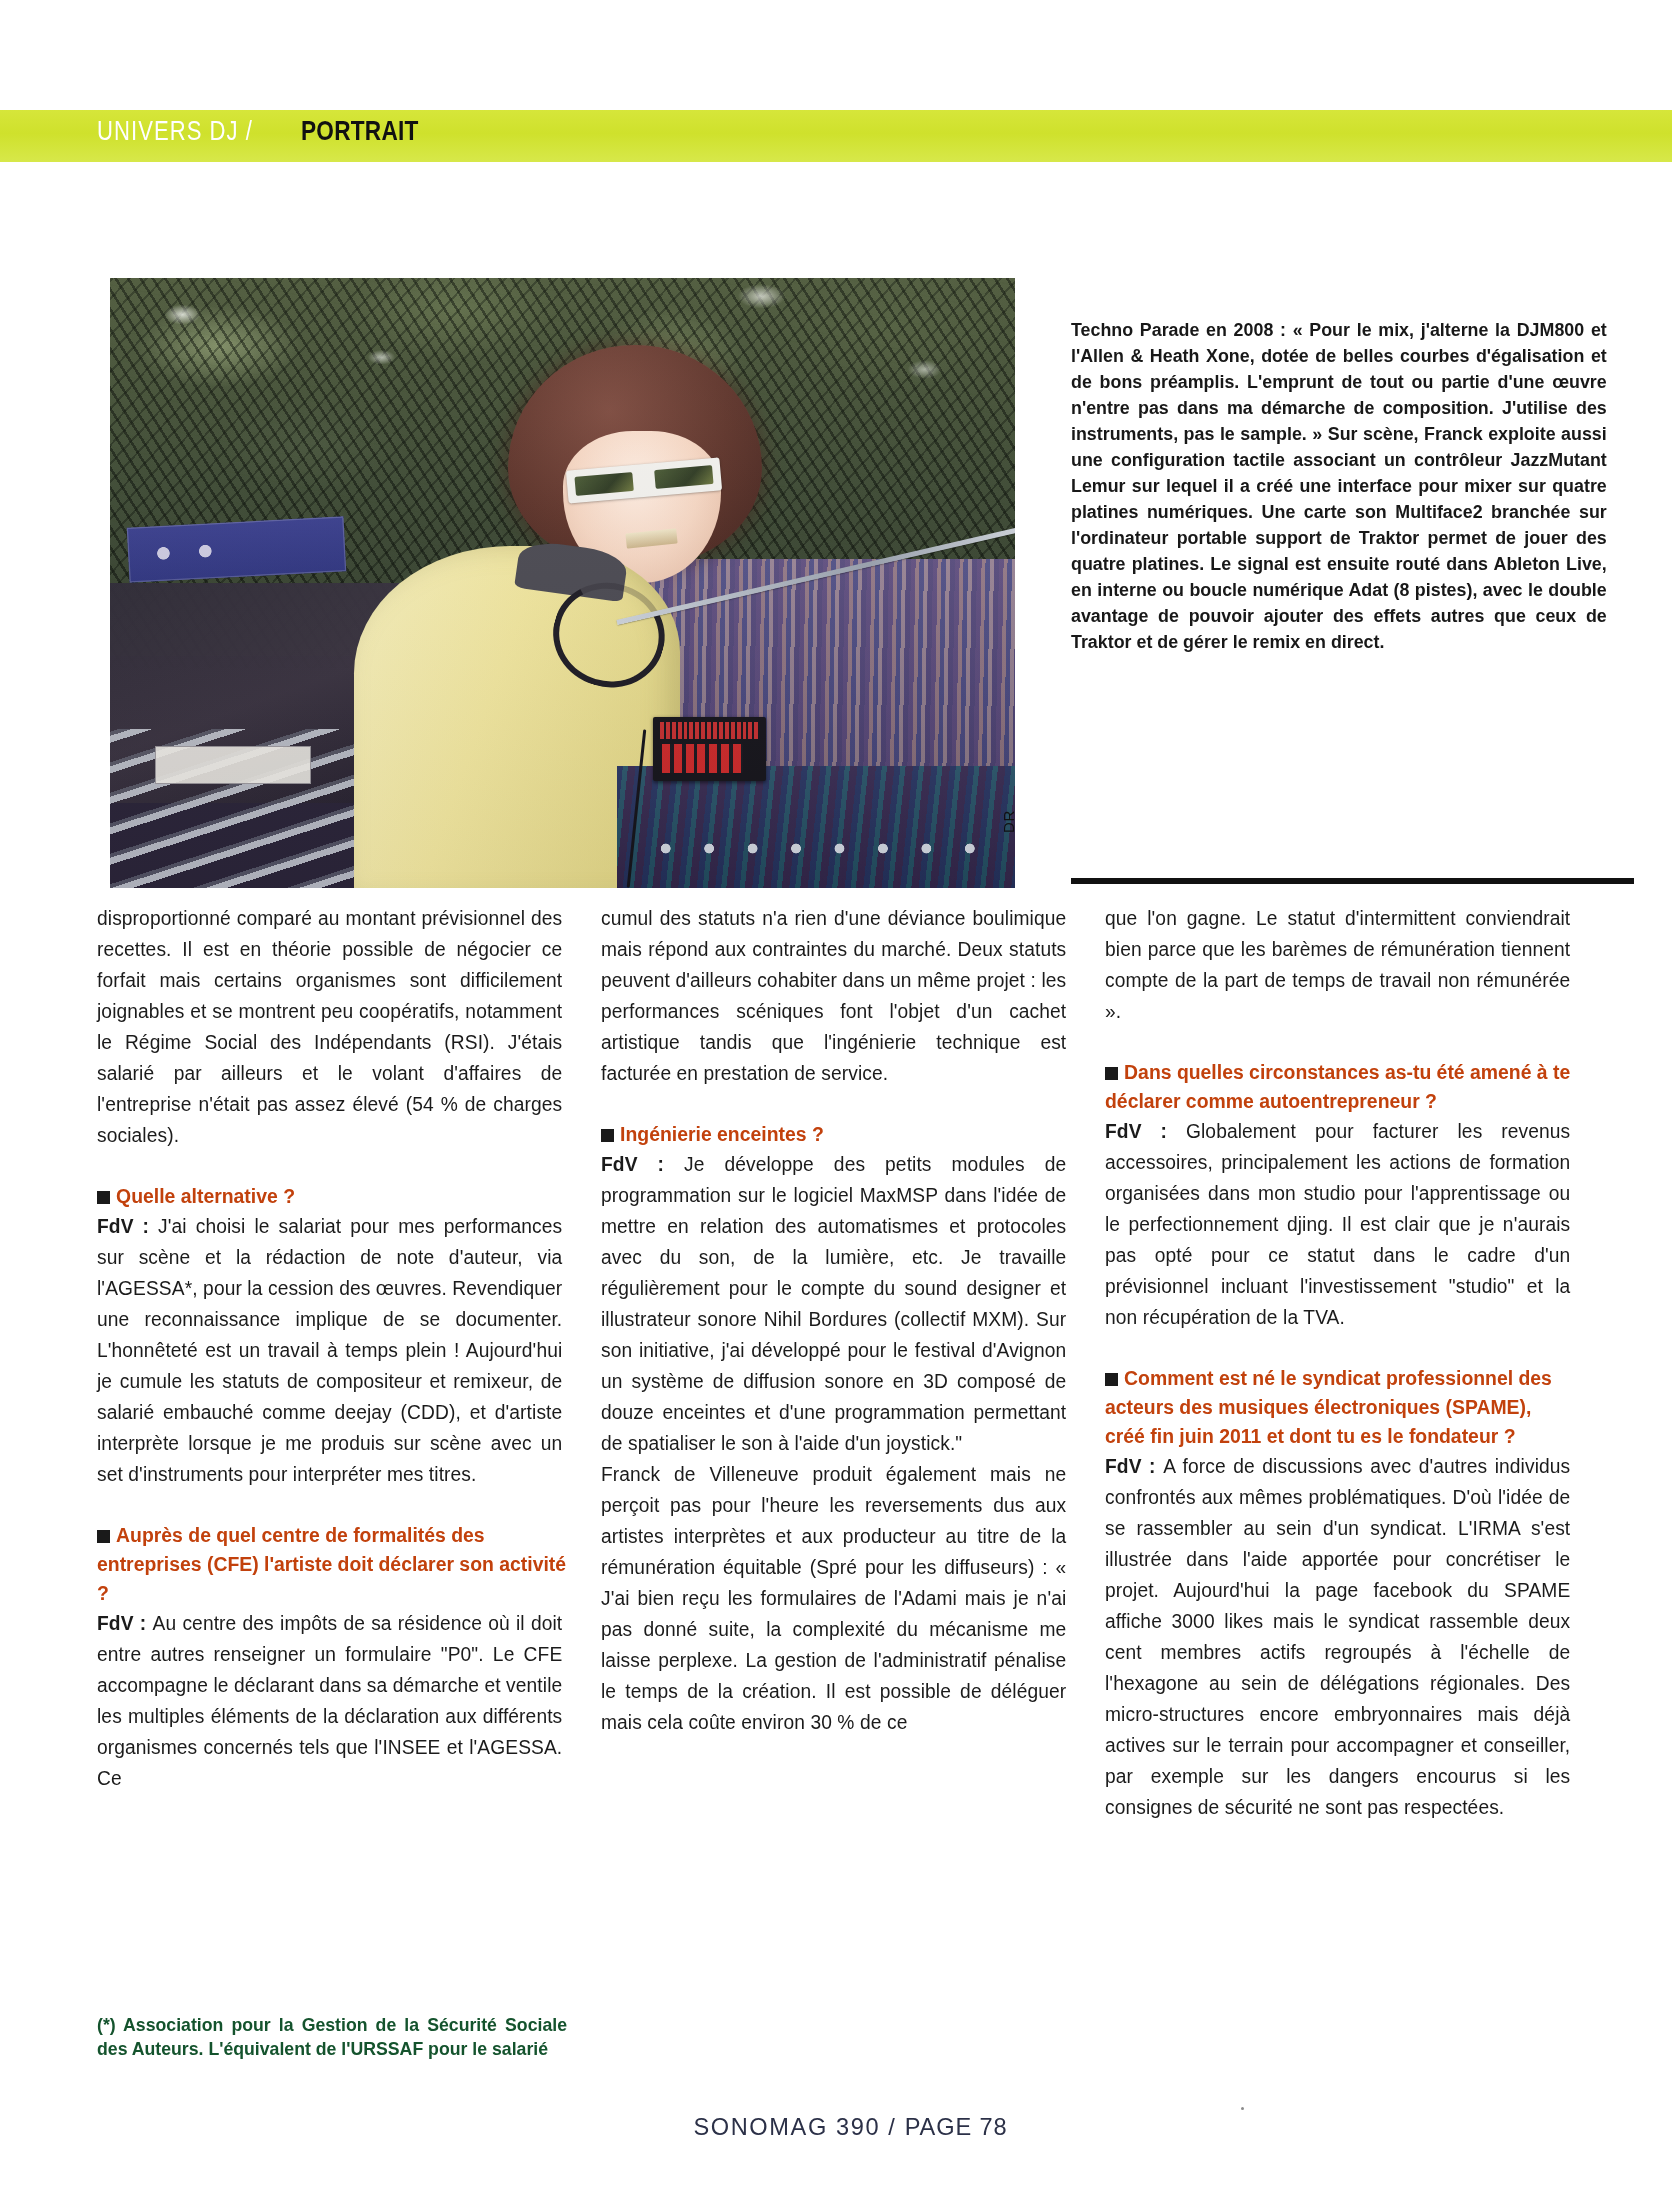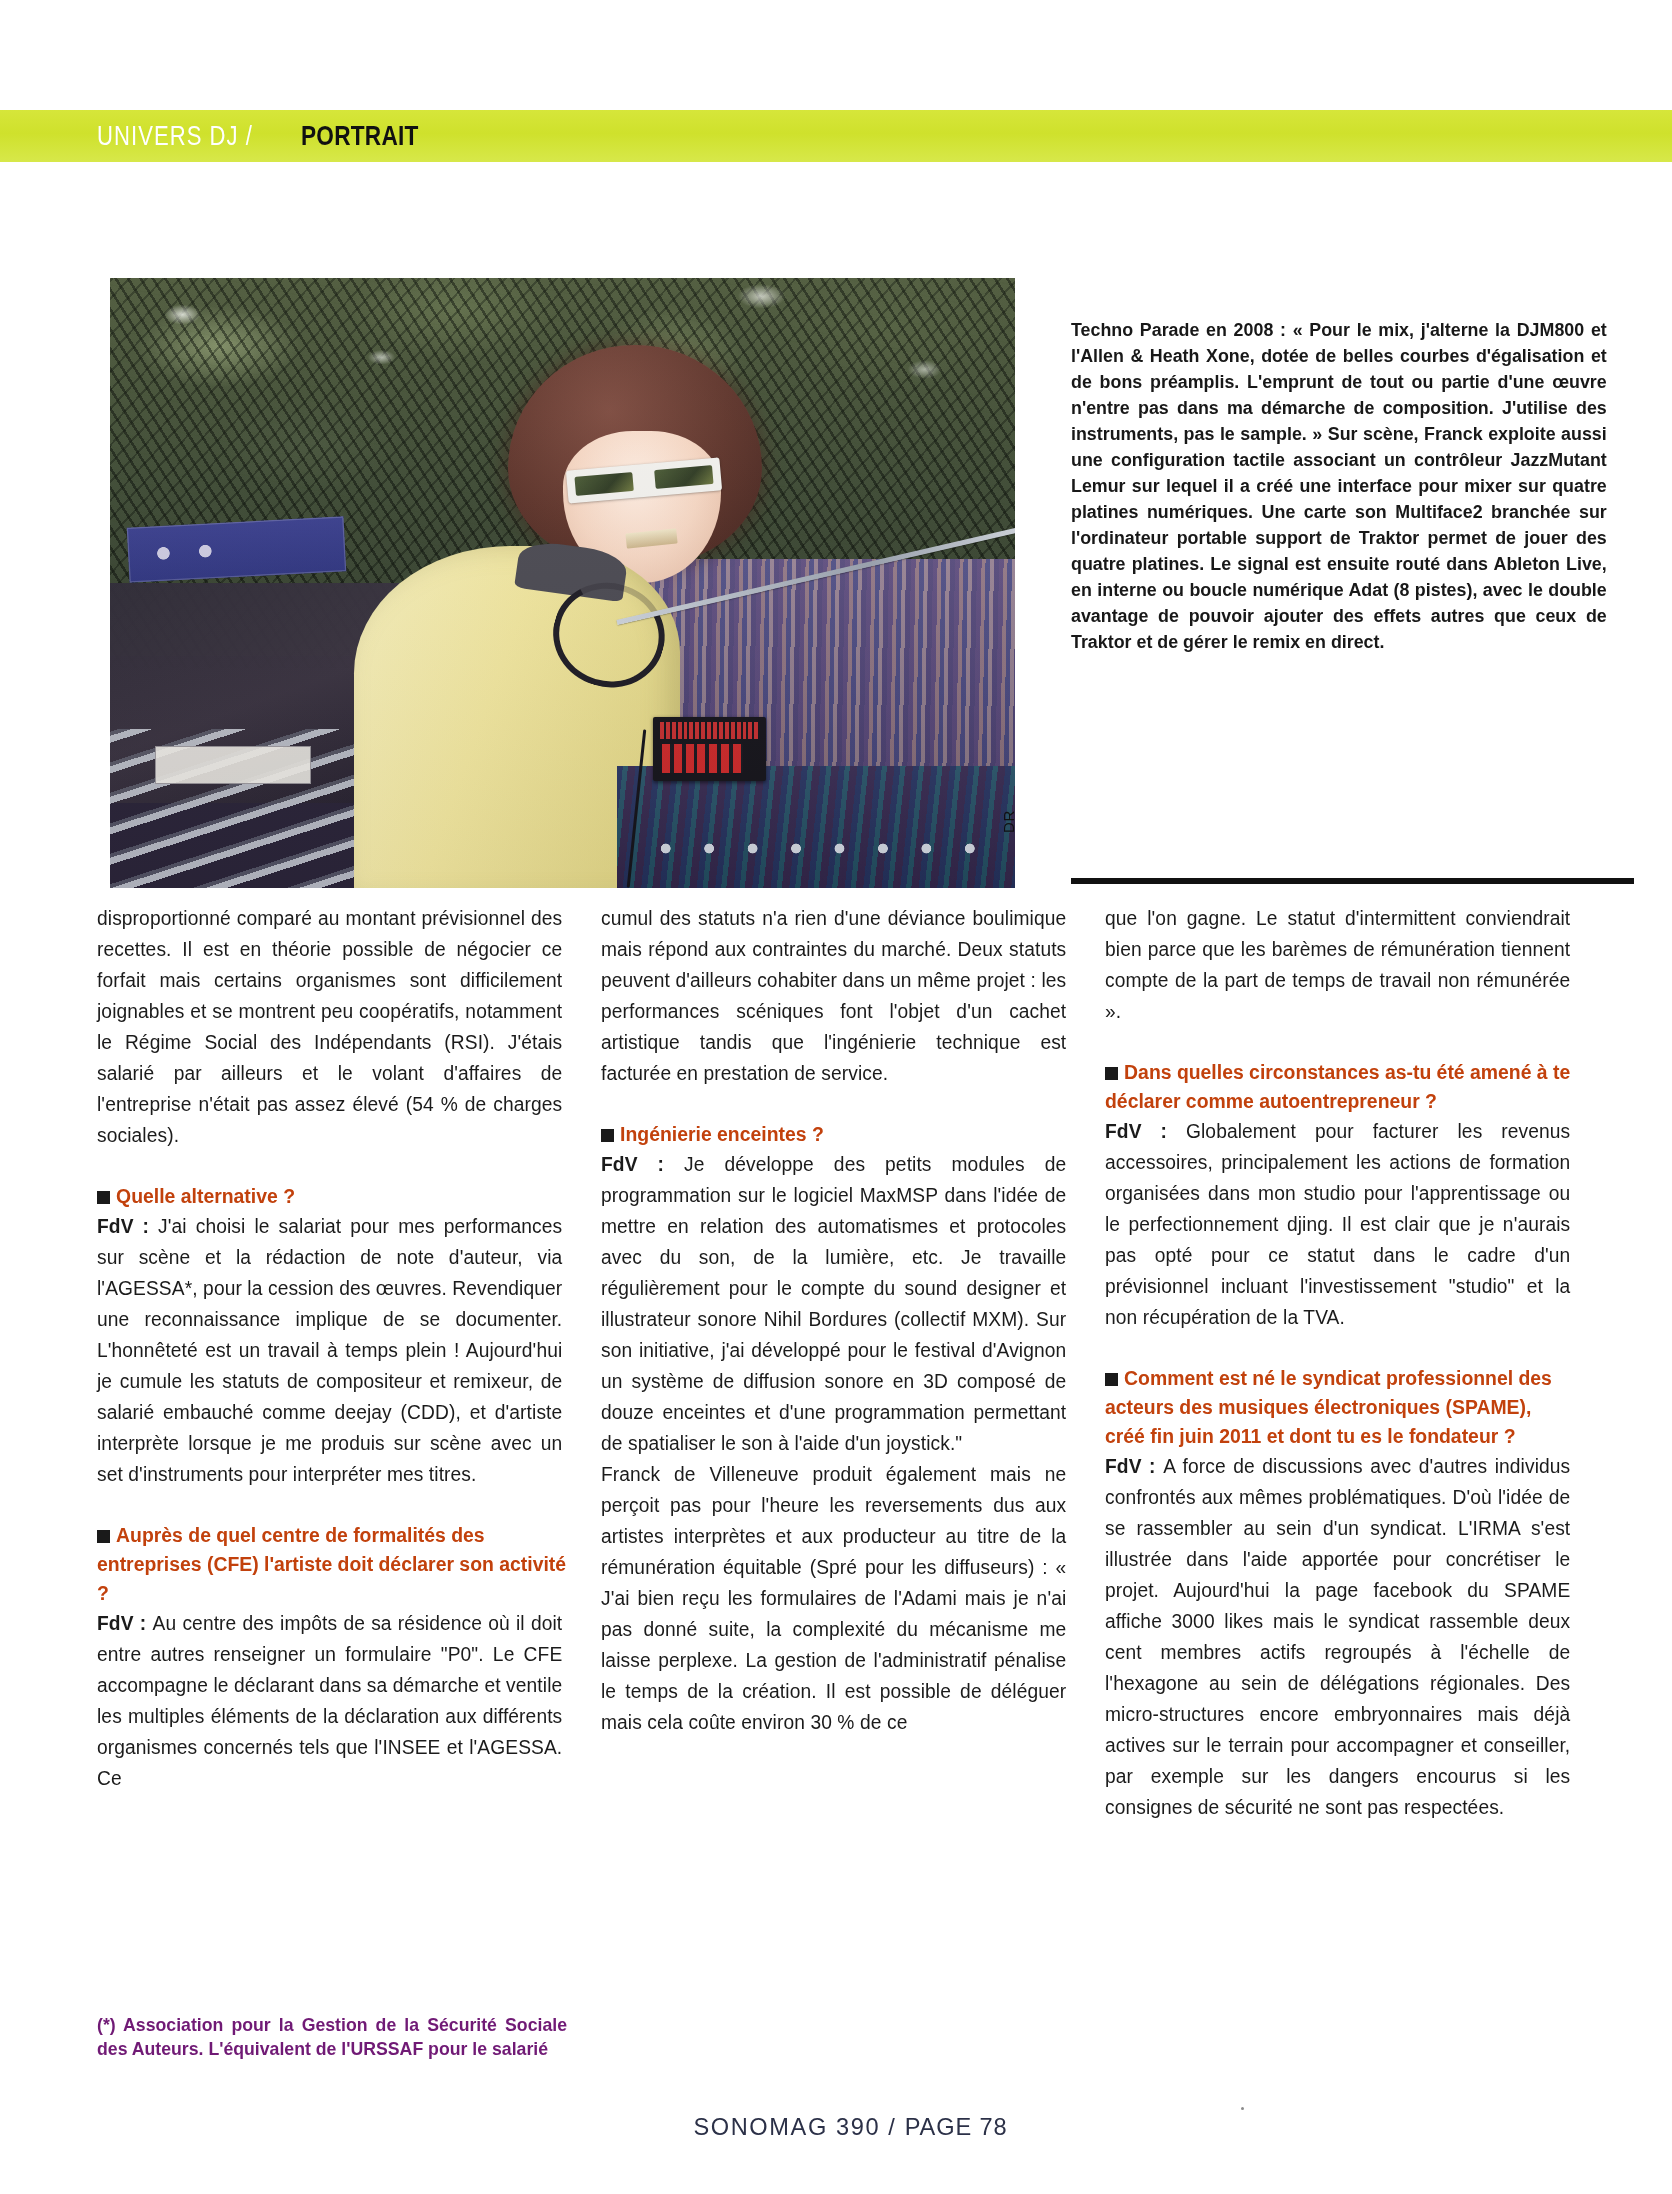--- a/index.html
+++ b/index.html
@@ -24,21 +24,21 @@
     width: 1673px;
     height: 52px;
     background: linear-gradient(180deg, #d6e63a 0%, #cfe12c 45%, #d7e84a 100%);
   }
   .header-band-inner {
     position: absolute;
     left: 97px;
     top: 115px;
     height: 42px;
     display: flex;
-    align-items: center;
+    align-items: flex-start;
     gap: 0;
   }
   .kicker-light {
     font-family: "Liberation Sans Narrow", "Liberation Sans", sans-serif;
     font-weight: 400;
     font-size: 27.6px;
     letter-spacing: 1.3px;
     color: #ffffff;
     transform: scaleX(0.80);
     transform-origin: left center;
@@ -383,21 +383,21 @@
 
   .footnote {
     position: absolute;
     left: 97px;
     top: 2014px;
     width: 470px;
     font-family: "Liberation Sans Narrow", "Liberation Sans", sans-serif;
     font-weight: 700;
     font-size: 17.7px;
     line-height: 23.6px;
-    color: #701a75;
+    color: #14532d;
     text-align: justify;
   }
 
   
   .footer {
     position: absolute;
     left: 0;
     top: 2114px;
     width: 1673px;
     text-align: center;

